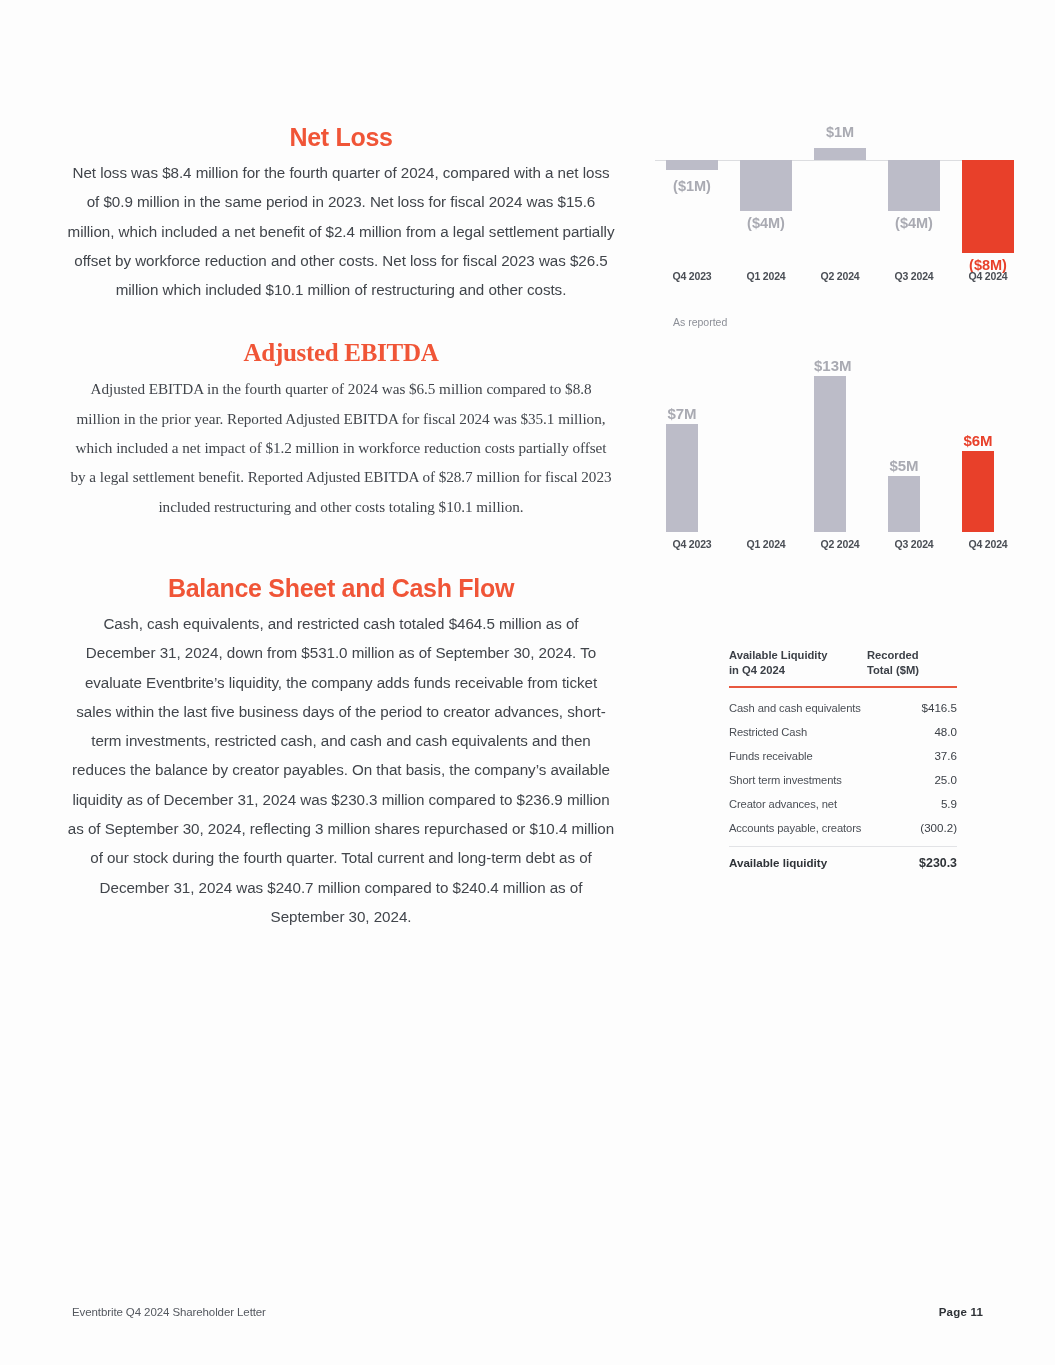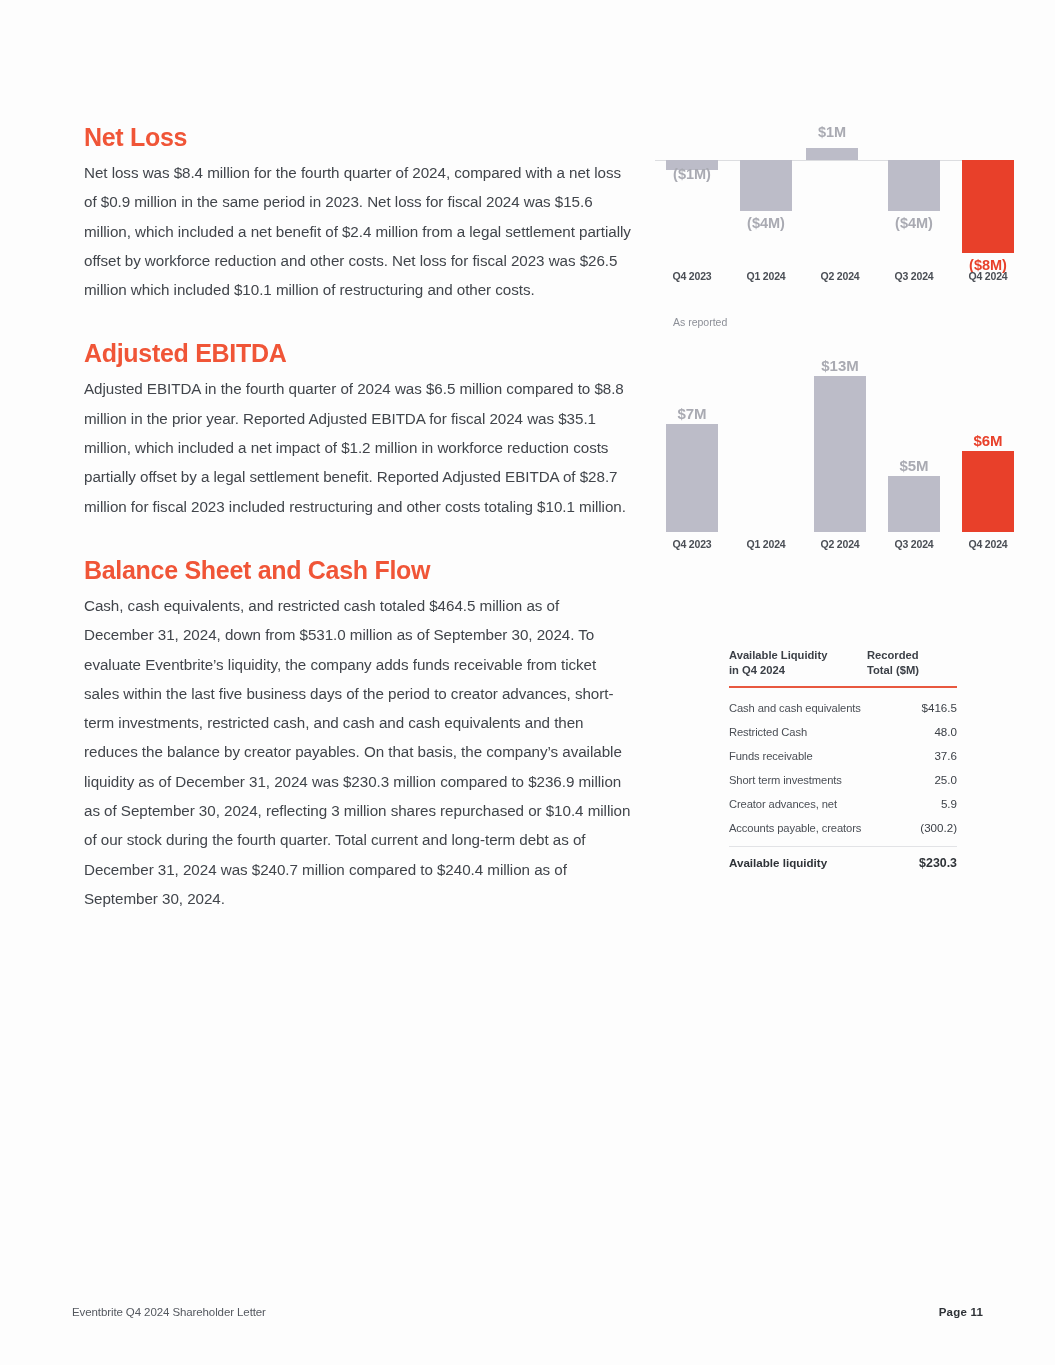--- a/index.html
+++ b/index.html
@@ -15,23 +15,24 @@
 
   .page {
     position: absolute;
     inset: 0;
     background: #fdfdfd;
   }
 
   
   .content-col {
     position: absolute;
-    left: 84px;
+    left: 67px;
     top: 122px;
     width: 548px;
+    text-align: center;
   }
 
   .section { margin-bottom: 20px; }
 
   .section-heading {
     color: #f05537;
     font-size: 25px;
     font-weight: bold;
     letter-spacing: -0.3px;
     margin: 0 0 6px 0;
@@ -40,21 +41,21 @@
 
   .section-body {
     color: #41454b;
     font-size: 15.2px;
     line-height: 29.3px;
     margin: 0;
     letter-spacing: -0.05px;
   }
 
   #sec-netloss { margin-bottom: 34px; }
-  #sec-ebitda  { margin-bottom: 34px; }
+  #sec-ebitda  { margin-bottom: 52px; font-family: Liberation Serif, serif; }
 
   
   .viz-col {
     position: absolute;
     left: 645px;
     top: 0;
     width: 380px;
     height: 100%;
   }
 
@@ -141,21 +142,21 @@
   }
   .eb-plot {
     position: absolute;
     left: 0; top: 0;
     width: 355px;
     height: 164px;
   }
   .eb-col {
     position: absolute;
     bottom: 0;
-    width: 52px;
+    width: 32px;
     height: 164px;
   }
   .eb-bar {
     position: absolute;
     bottom: 0;
     width: 100%;
     background: #bcbcc8;
   }
   .eb-bar.hl { background: #e8402a; }
   .eb-label {
@@ -310,29 +311,29 @@
   </div>
 
   <div class="viz-col">
 
     <div class="chart-netloss">
       <div class="nl-plot">
         <div class="nl-axisline"></div>
 
         <div class="nl-col" style="left:11px;">
           <div class="nl-bar neg" style="height:10px;"></div>
-          <div class="nl-label" style="top:48px;">($1M)</div>
+          <div class="nl-label" style="top:60px;">($1M)</div>
         </div>
 
         <div class="nl-col" style="left:85px;">
           <div class="nl-bar neg" style="height:51px;"></div>
           <div class="nl-label" style="top:97px;">($4M)</div>
         </div>
 
-        <div class="nl-col" style="left:151px;">
+        <div class="nl-col" style="left:159px;">
           <div class="nl-bar pos" style="height:12px;"></div>
           <div class="nl-label" style="top:6px;">$1M</div>
         </div>
 
         <div class="nl-col" style="left:233px;">
           <div class="nl-bar neg" style="height:51px;"></div>
           <div class="nl-label" style="top:97px;">($4M)</div>
         </div>
 
         <div class="nl-col" style="left:307px;">

